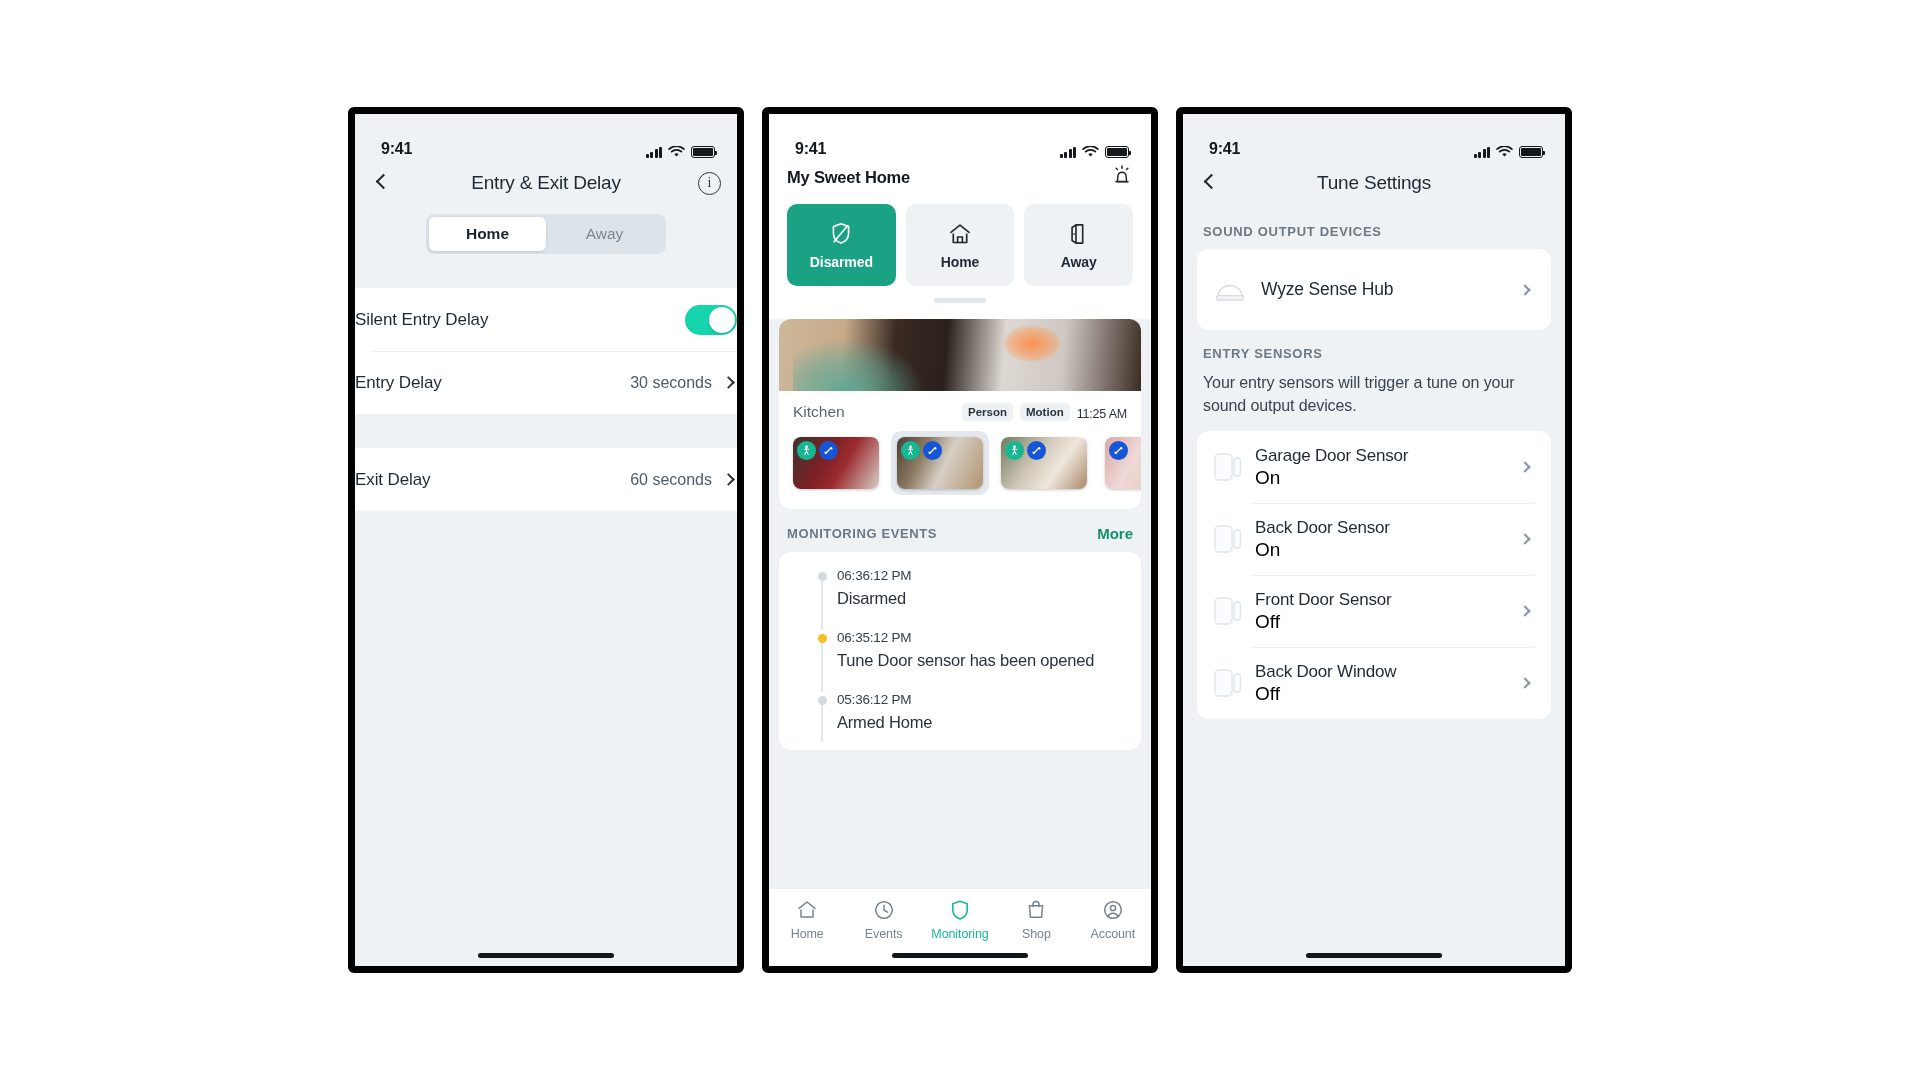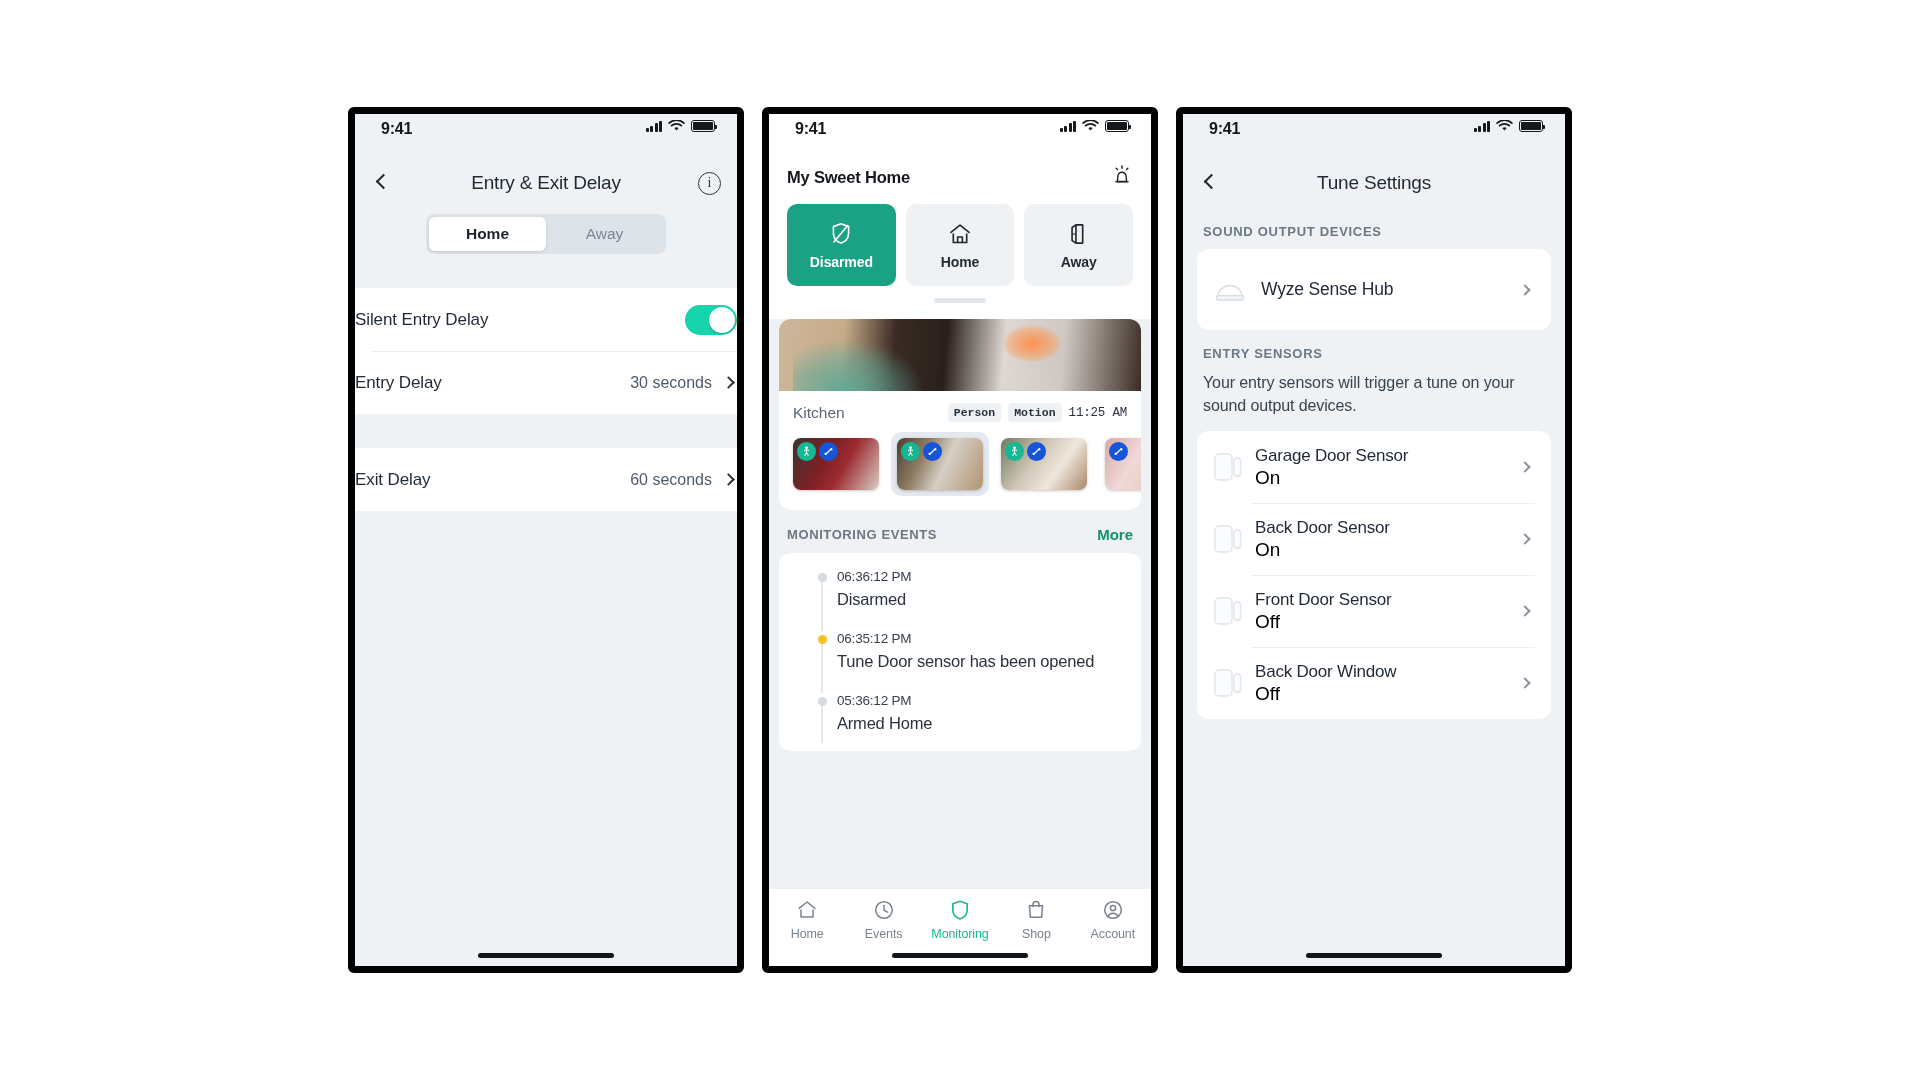--- a/index.html
+++ b/index.html
@@ -34,21 +34,21 @@
     inset: 0;
     display: flex;
     flex-direction: column;
     overflow: hidden;
   }
 
   
   .statusbar {
     height: 44px;
     display: flex;
-    align-items: flex-start;
+    align-items: flex-end;
     justify-content: space-between;
     padding: 6px 22px 0 26px;
     flex: none;
   }
   .statusbar.onwhite { background: #ffffff; }
   .statusbar.ongrey { background: #eef2f5; }
   .st-time {
     font-size: 16px;
     font-weight: bold;
     color: #15181c;
@@ -231,21 +231,21 @@
   .cam-feed::after {
     content: ""; position: absolute; right: 22%; top: 8%; width: 16%; height: 52%;
     background: radial-gradient(ellipse at 50% 50%, rgba(255,140,70,.92) 0%, rgba(255,150,80,.45) 55%, rgba(255,150,80,0) 75%);
     border-radius: 50%;
   }
   .cam-meta {
     display: flex; align-items: center;
     padding: 12px 14px 10px 14px;
   }
   .cam-name { font-size: 15.5px; color: #5b6673; }
-  .cam-tags { margin-left: auto; display: flex; align-items: center; gap: 7px; font-family: Liberation Mono, monospace; }
+  .cam-tags { margin-left: auto; display: flex; align-items: flex-end; gap: 7px; }
   .tag {
     background: #eef2f5; color: #2a323c;
     font-size: 11.5px; font-weight: bold;
     padding: 3px 6px; border-radius: 4px;
   }
   .cam-time { font-size: 12.5px; color: #2a323c; letter-spacing: -0.2px; }
   .thumbs {
     display: flex; gap: 6px;
     padding: 0 8px 14px 8px;
     align-items: center;

